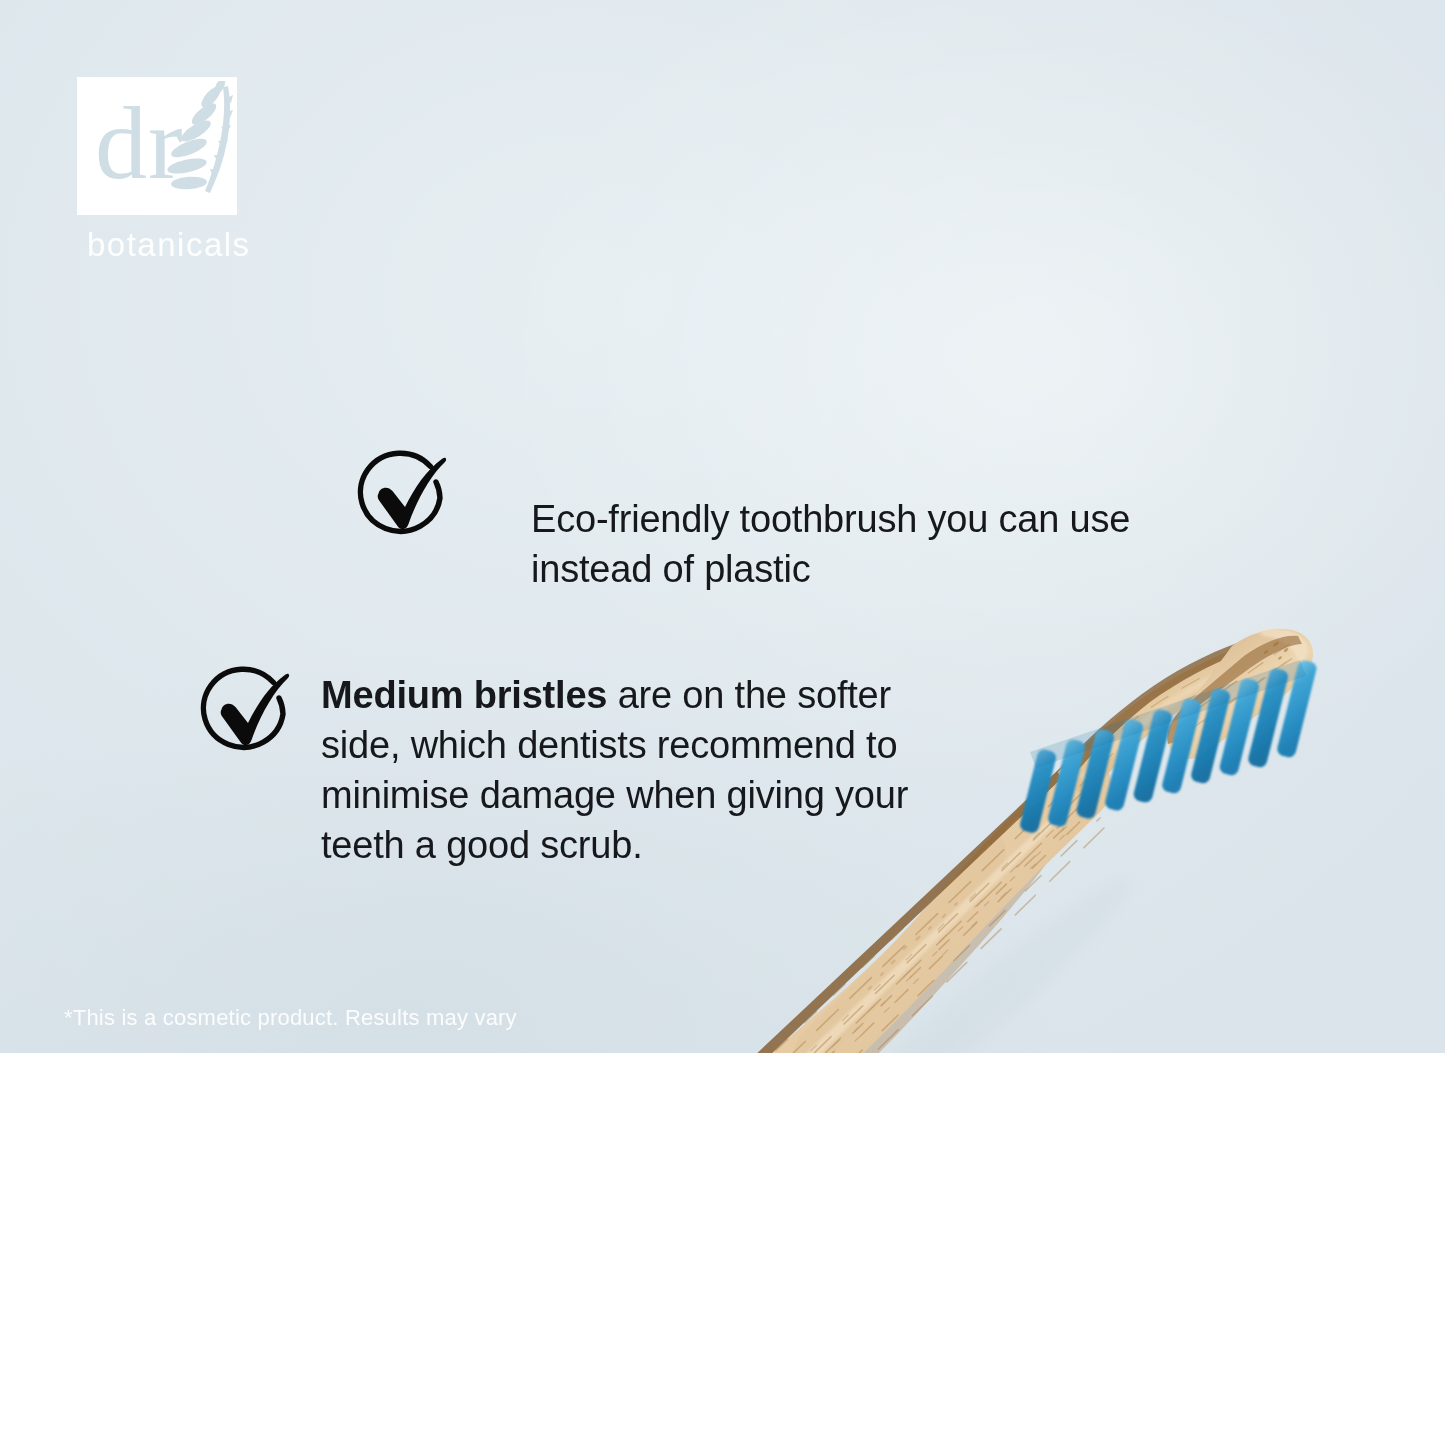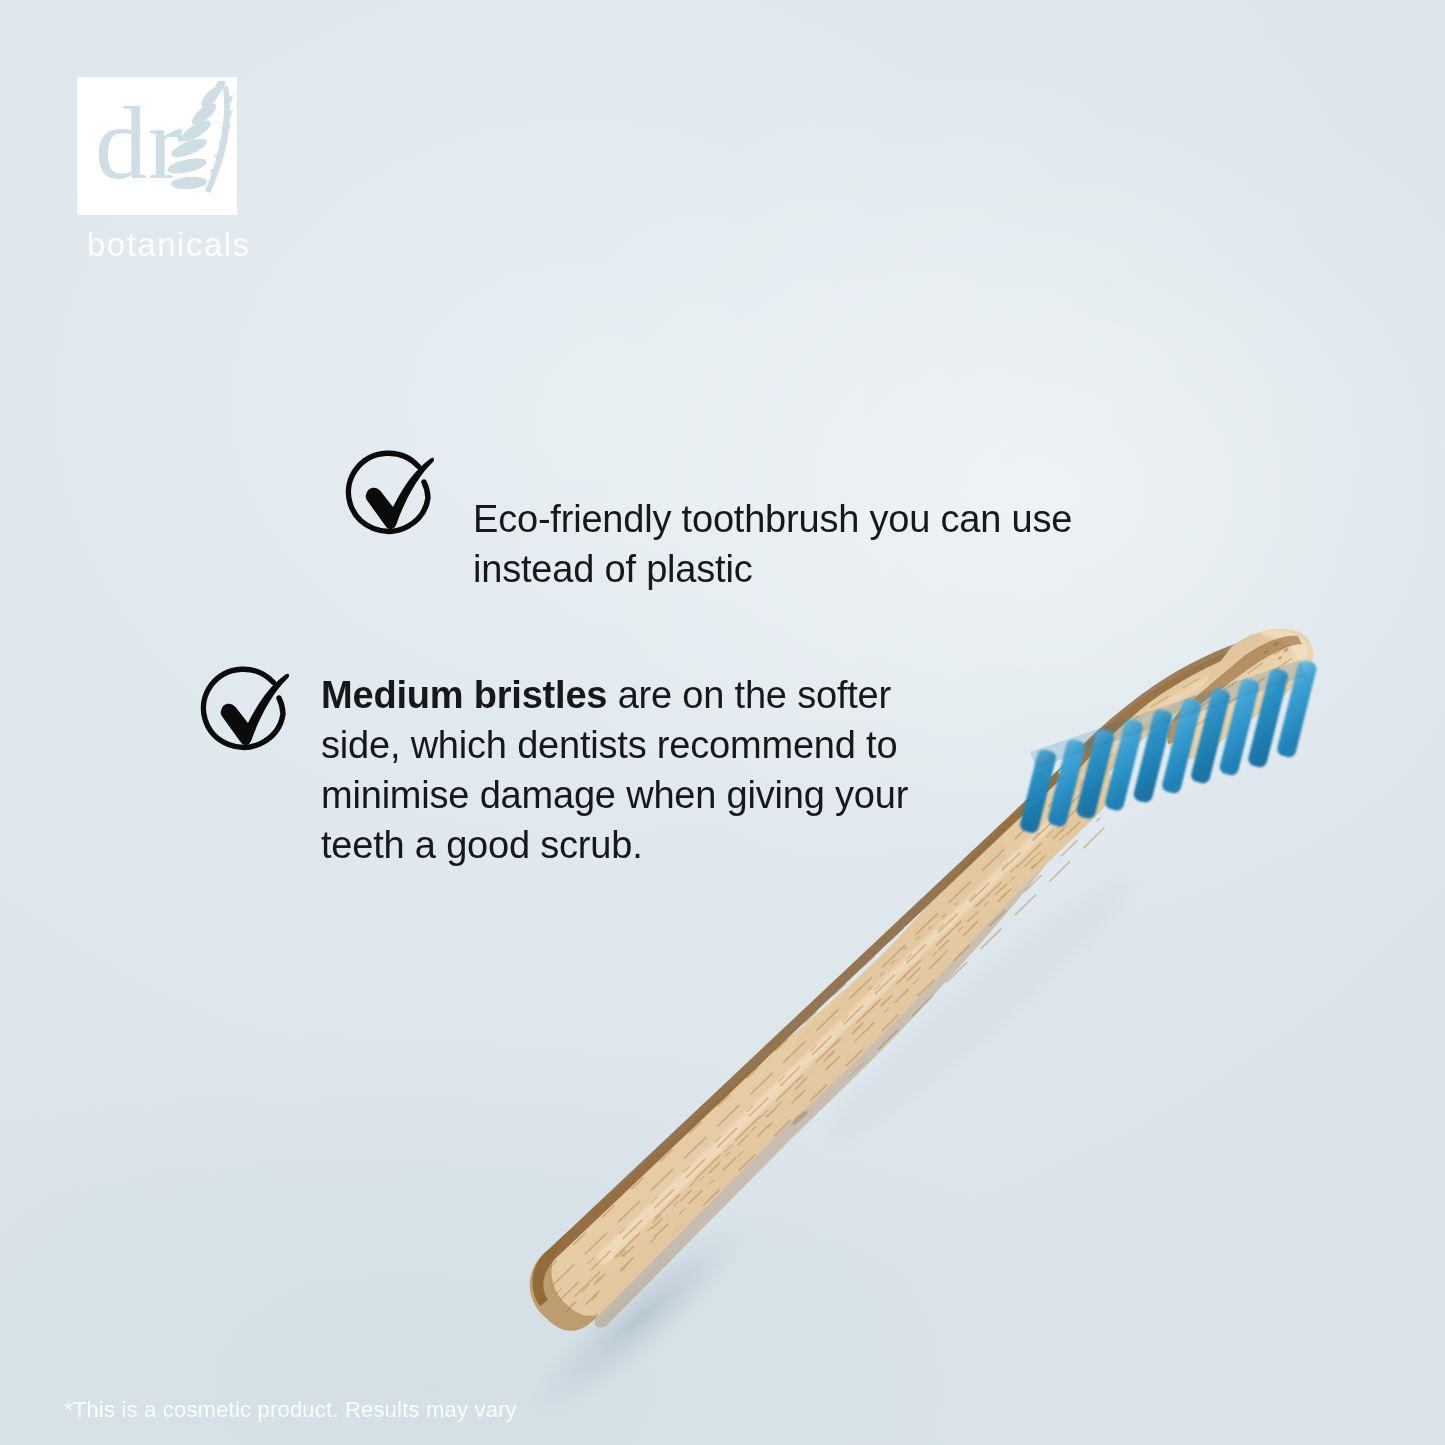--- a/index.html
+++ b/index.html
@@ -4,21 +4,21 @@
 <title>Dr Botanicals Bamboo Toothbrush</title>
 <style>
   html, body {
     margin: 0;
     padding: 0;
     background: #fff;
   }
   #stage {
     position: relative;
     width: 1445px;
-    height: 1445px;
+    height: 1053px;
     overflow: hidden;
     font-family: "Liberation Sans", sans-serif;
     background:
       radial-gradient(ellipse 1100px 900px at 40% 28%, #e6eef2 0%, #dfe8ed 55%, #dae4ea 100%);
   }
   
   #bg-sheen {
     position: absolute;
     inset: 0;
     background:
@@ -68,21 +68,21 @@
     font-weight: 300;
     opacity: 0.96;
   }
 
   
   .bullet {
     position: absolute;
     display: flex;
     align-items: flex-start;
   }
-  #bullet-1 { left: 344px; top: 444px; }
+  #bullet-1 { left: 356px; top: 444px; gap: 46px; }
   #bullet-2 { left: 199px; top: 660px; }
 
   .check-icon {
     flex: 0 0 auto;
     width: 104px;
     height: 104px;
     margin-top: 2px;
   }
   #bullet-1 .bullet-text { margin-left: 25px; }
   #bullet-2 .bullet-text { margin-left: 18px; }

